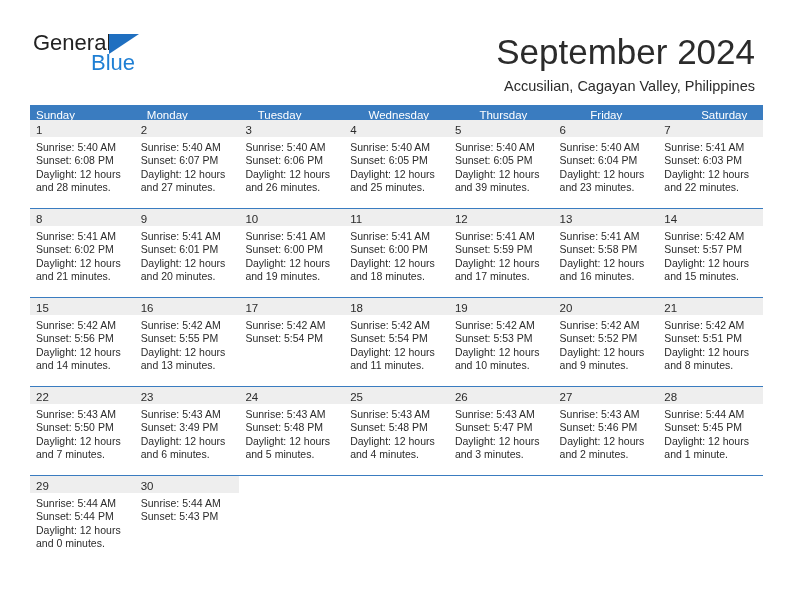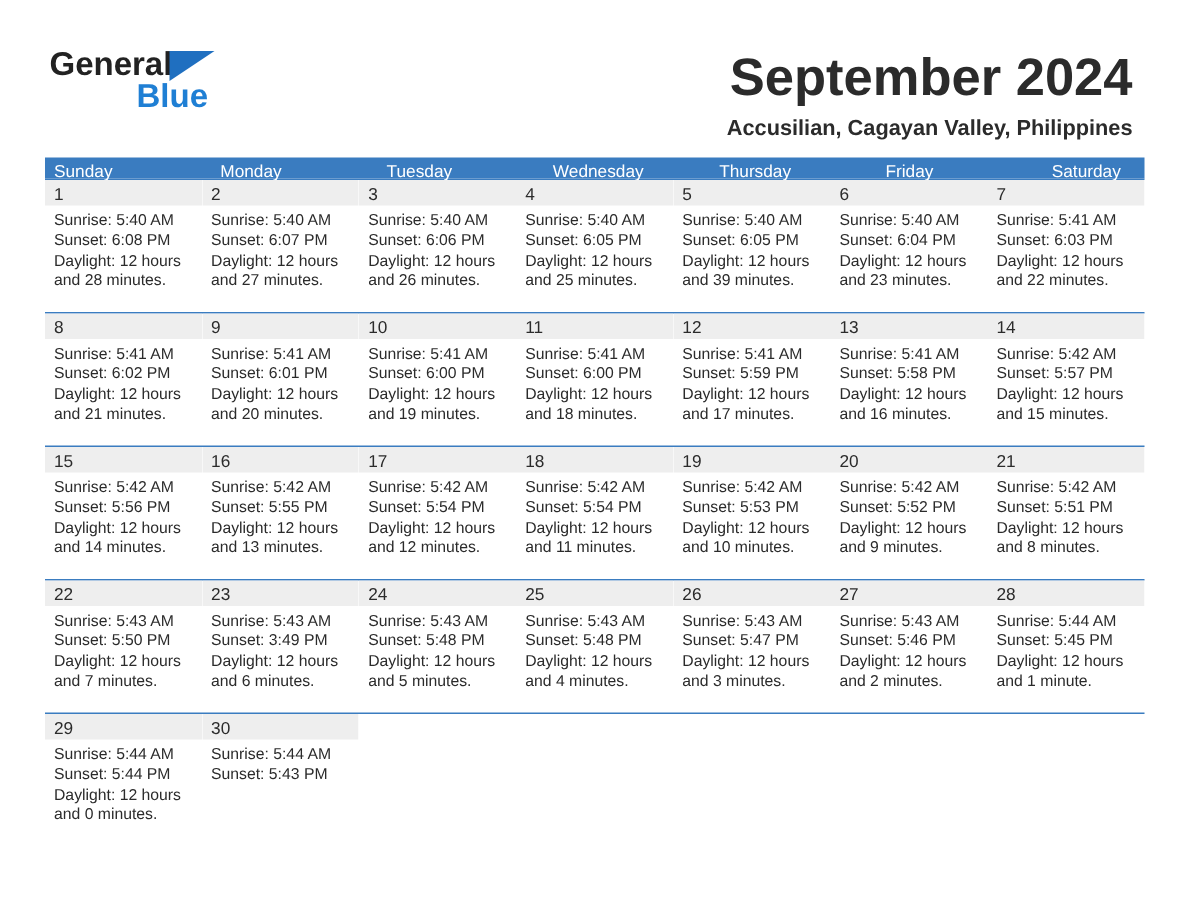--- a/index.html
+++ b/index.html
@@ -20,21 +20,20 @@
     height: 612px;
     box-sizing: border-box;
   }
 
   
   .header {
     position: relative;
     height: 72px;
     padding: 26px 36px 0 19px;
     box-sizing: border-box;
-    font-weight: bold;
   }
   .logo {
     position: absolute;
     left: 33px;
     top: 32px;
     width: 170px;
     height: 46px;
   }
   .logo-general {
     font-size: 22px;
@@ -302,21 +301,20 @@
           <div>Sunrise: 5:42 AM</div>
           <div>Sunset: 5:55 PM</div>
           <div class="wrap">Daylight: 12 hours and 13 minutes.</div>
         </div>
       </div>
       <div class="day">
         <div class="day-number-band"><span class="day-number">17</span></div>
         <div class="day-info">
           <div>Sunrise: 5:42 AM</div>
           <div>Sunset: 5:54 PM</div>
-          <div class="wrap">Daylight: 12 hours and 12 minutes.</div>
         </div>
       </div>
       <div class="day">
         <div class="day-number-band"><span class="day-number">18</span></div>
         <div class="day-info">
           <div>Sunrise: 5:42 AM</div>
           <div>Sunset: 5:54 PM</div>
           <div class="wrap">Daylight: 12 hours and 11 minutes.</div>
         </div>
       </div>

